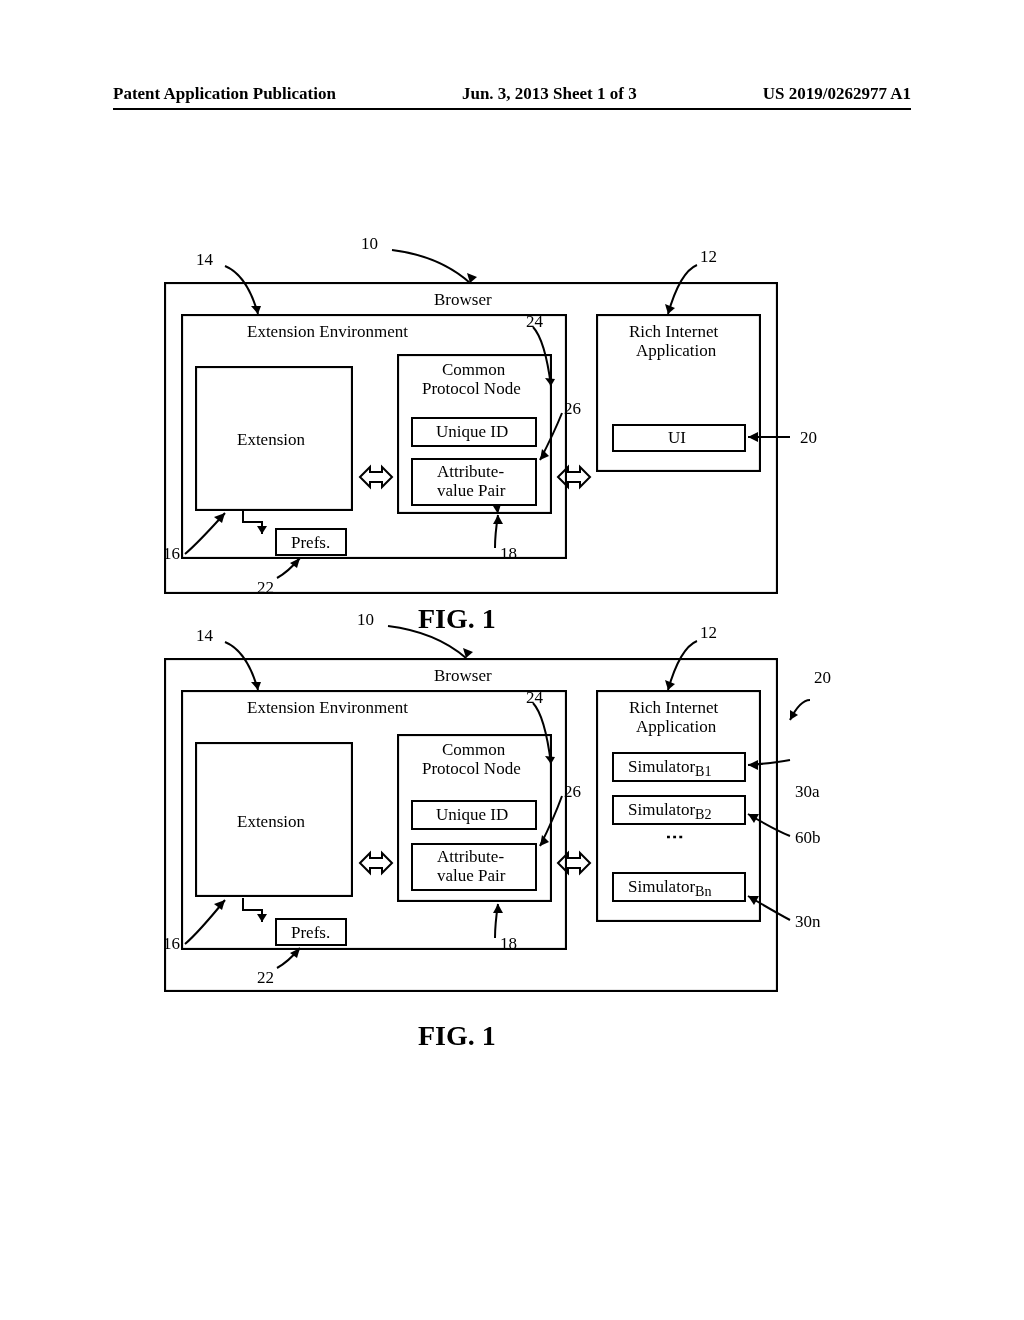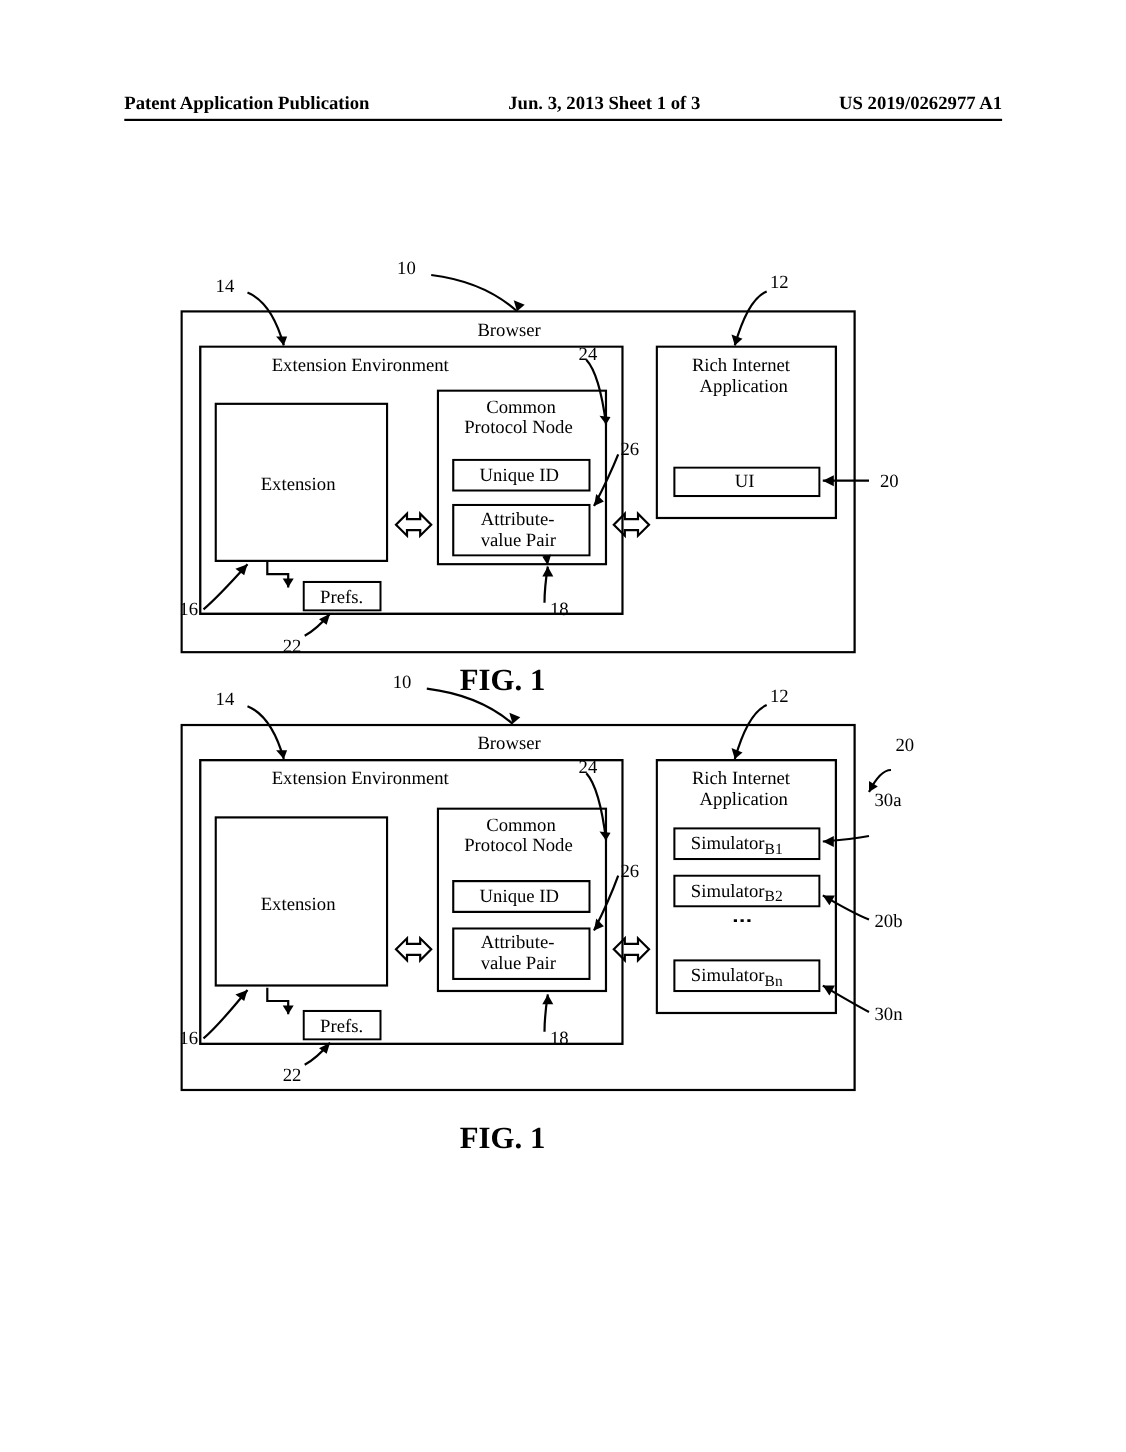--- a/index.html
+++ b/index.html
@@ -324,22 +324,22 @@
       <path d="M300 948 l-3 10 l-7 -5 z" fill="#000"></path>
     </svg>
   </div>
 
   <div class="refnum" style="left:357px; top:610px;">10</div>
   <div class="refnum" style="left:700px; top:623px;">12</div>
   <div class="refnum" style="left:196px; top:626px;">14</div>
   <div class="refnum" style="left:526px; top:688px;">24</div>
   <div class="refnum" style="left:564px; top:782px;">26</div>
   <div class="refnum" style="left:814px; top:668px;">20</div>
-  <div class="refnum" style="left:795px; top:718px;">30a</div>
-  <div class="refnum" style="left:795px; top:828px;">20b</div>
+  <div class="refnum" style="left:795px; top:782px;">30a</div>
+  <div class="refnum" style="left:795px; top:828px;">60b</div>
   <div class="refnum" style="left:795px; top:912px;">30n</div>
   <div class="refnum" style="left:163px; top:934px;">16</div>
   <div class="refnum" style="left:500px; top:934px;">18</div>
   <div class="refnum" style="left:257px; top:968px;">22</div>
 
   <div class="fig-caption" style="left:418px; top:1020px;">FIG. 1</div>
 
 </div>
 
 </body></html>

